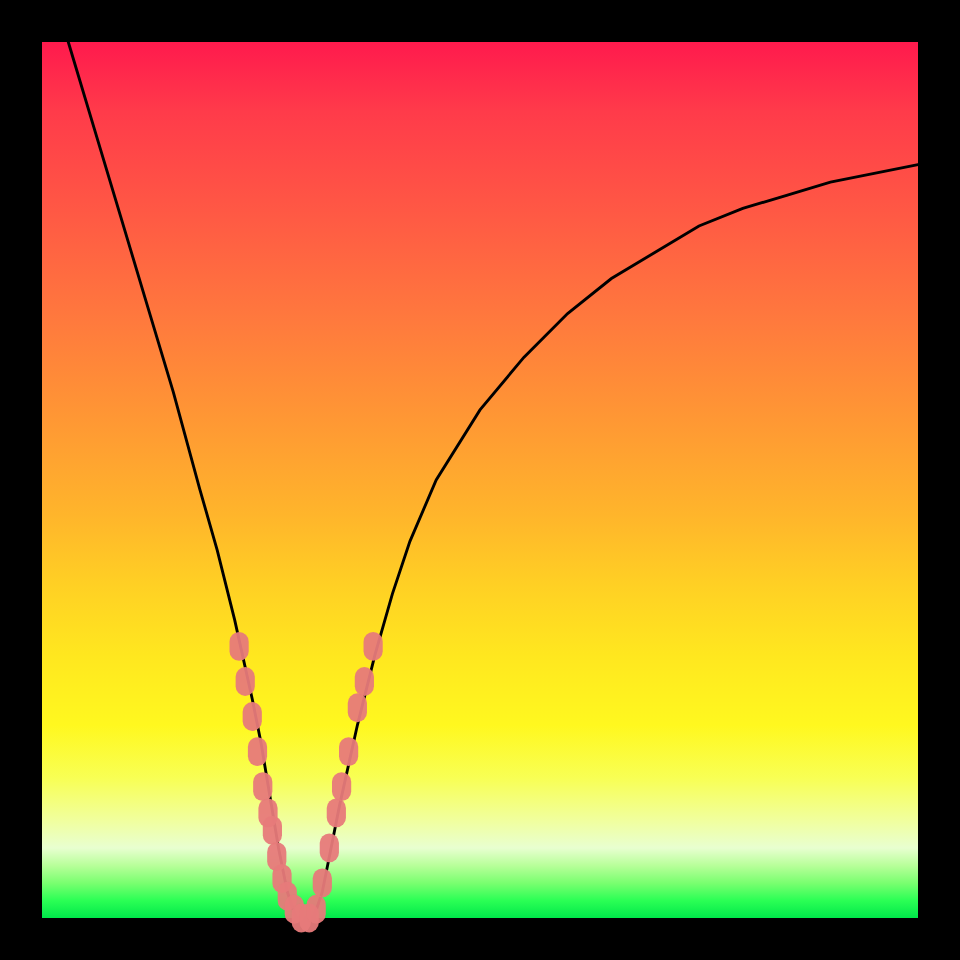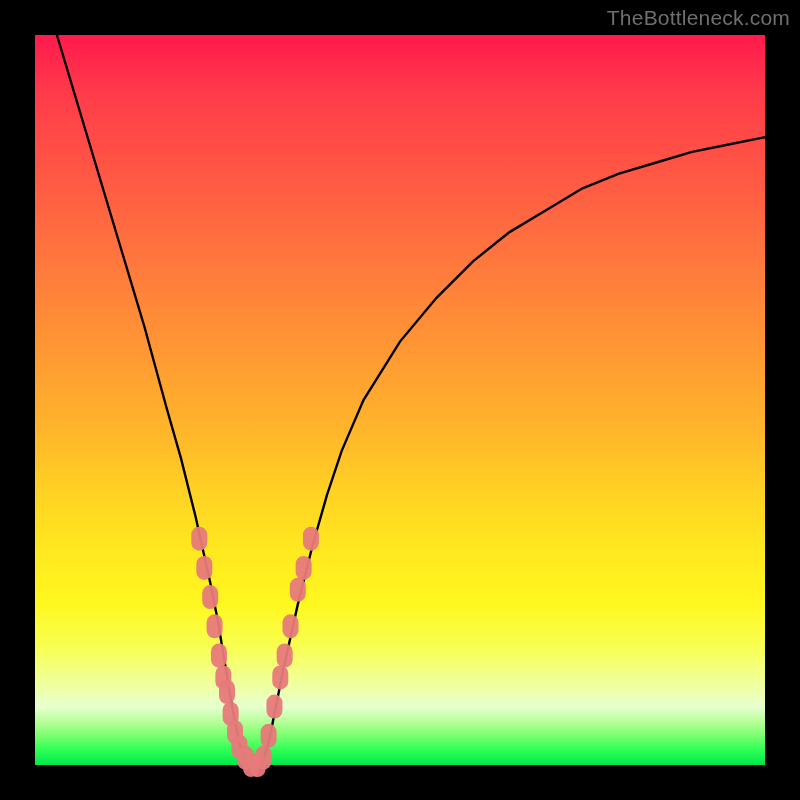--- a/index.html
+++ b/index.html
@@ -94,14 +94,13 @@
         <rect x="231.44" y="659.60" width="16.00" height="24.00" rx="8.00" ry="8.00" fill="#e77a7a" opacity="0.95"></rect>
         <rect x="237.28" y="630.40" width="16.00" height="24.00" rx="8.00" ry="8.00" fill="#e77a7a" opacity="0.95"></rect>
         <rect x="241.66" y="608.50" width="16.00" height="24.00" rx="8.00" ry="8.00" fill="#e77a7a" opacity="0.95"></rect>
         <rect x="247.50" y="579.30" width="16.00" height="24.00" rx="8.00" ry="8.00" fill="#e77a7a" opacity="0.95"></rect>
         <rect x="254.80" y="542.80" width="16.00" height="24.00" rx="8.00" ry="8.00" fill="#e77a7a" opacity="0.95"></rect>
         <rect x="260.64" y="520.90" width="16.00" height="24.00" rx="8.00" ry="8.00" fill="#e77a7a" opacity="0.95"></rect>
         <rect x="267.94" y="491.70" width="16.00" height="24.00" rx="8.00" ry="8.00" fill="#e77a7a" opacity="0.95"></rect>
       </g>
   </svg>
 
-  <div class="watermark">TheBottleneck.com</div>
 </div>
 
 </body></html>

